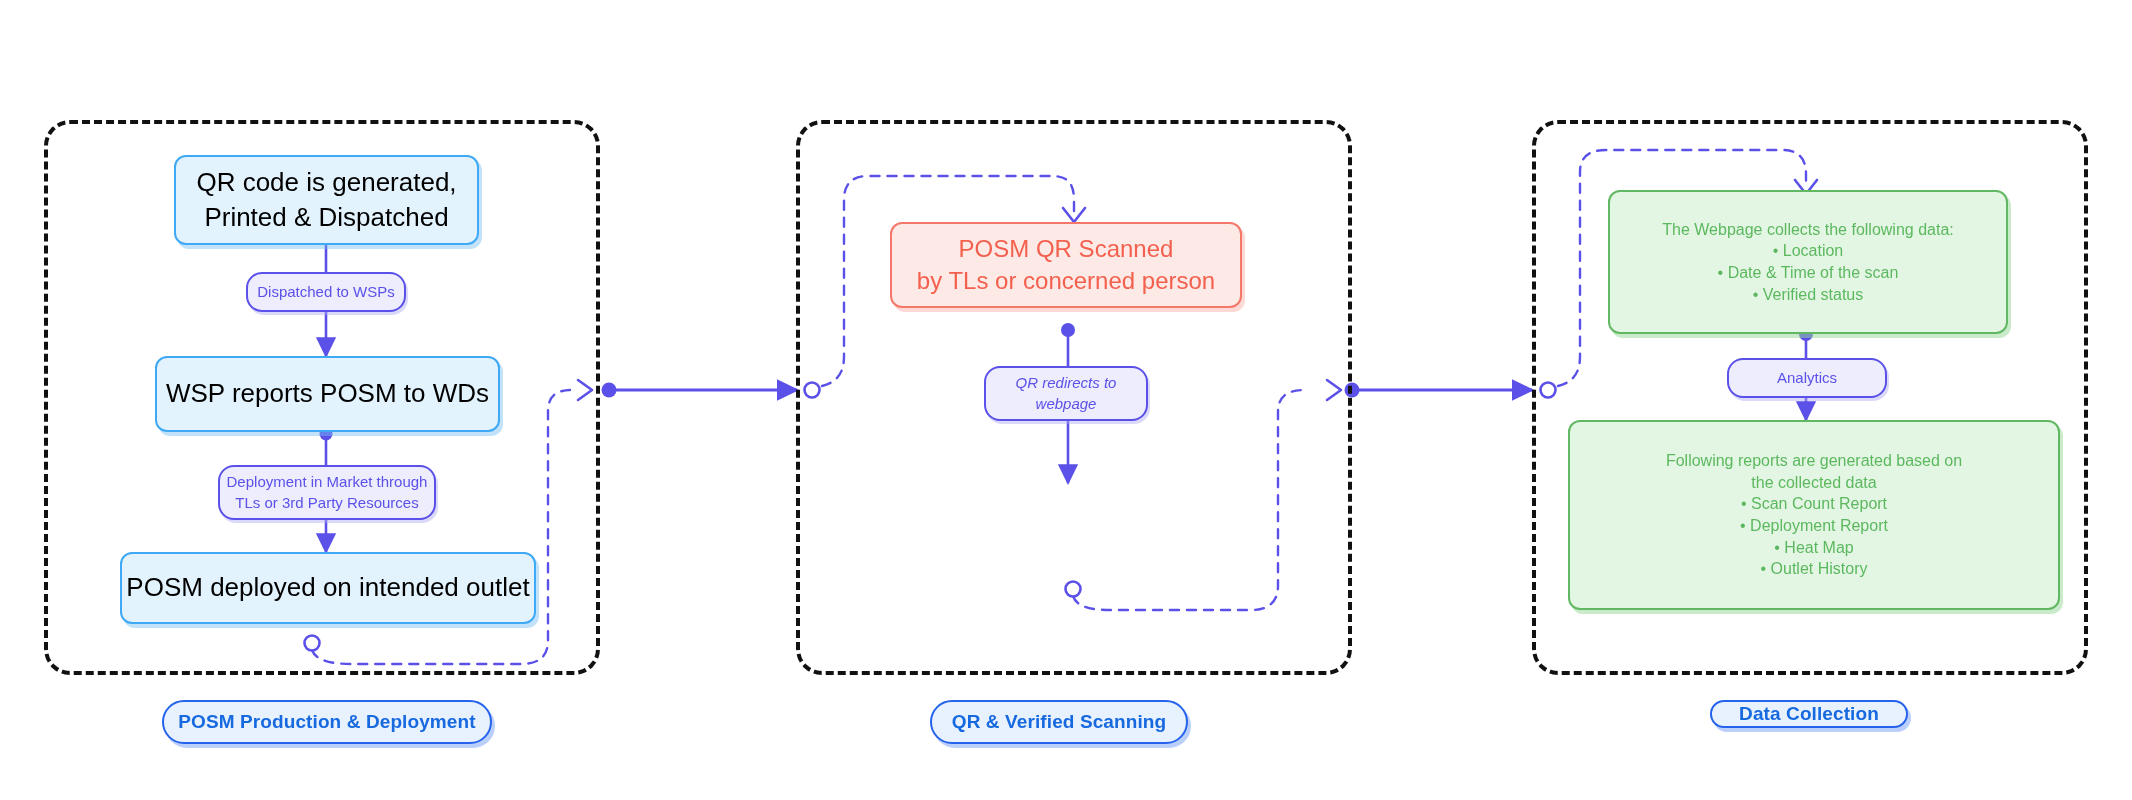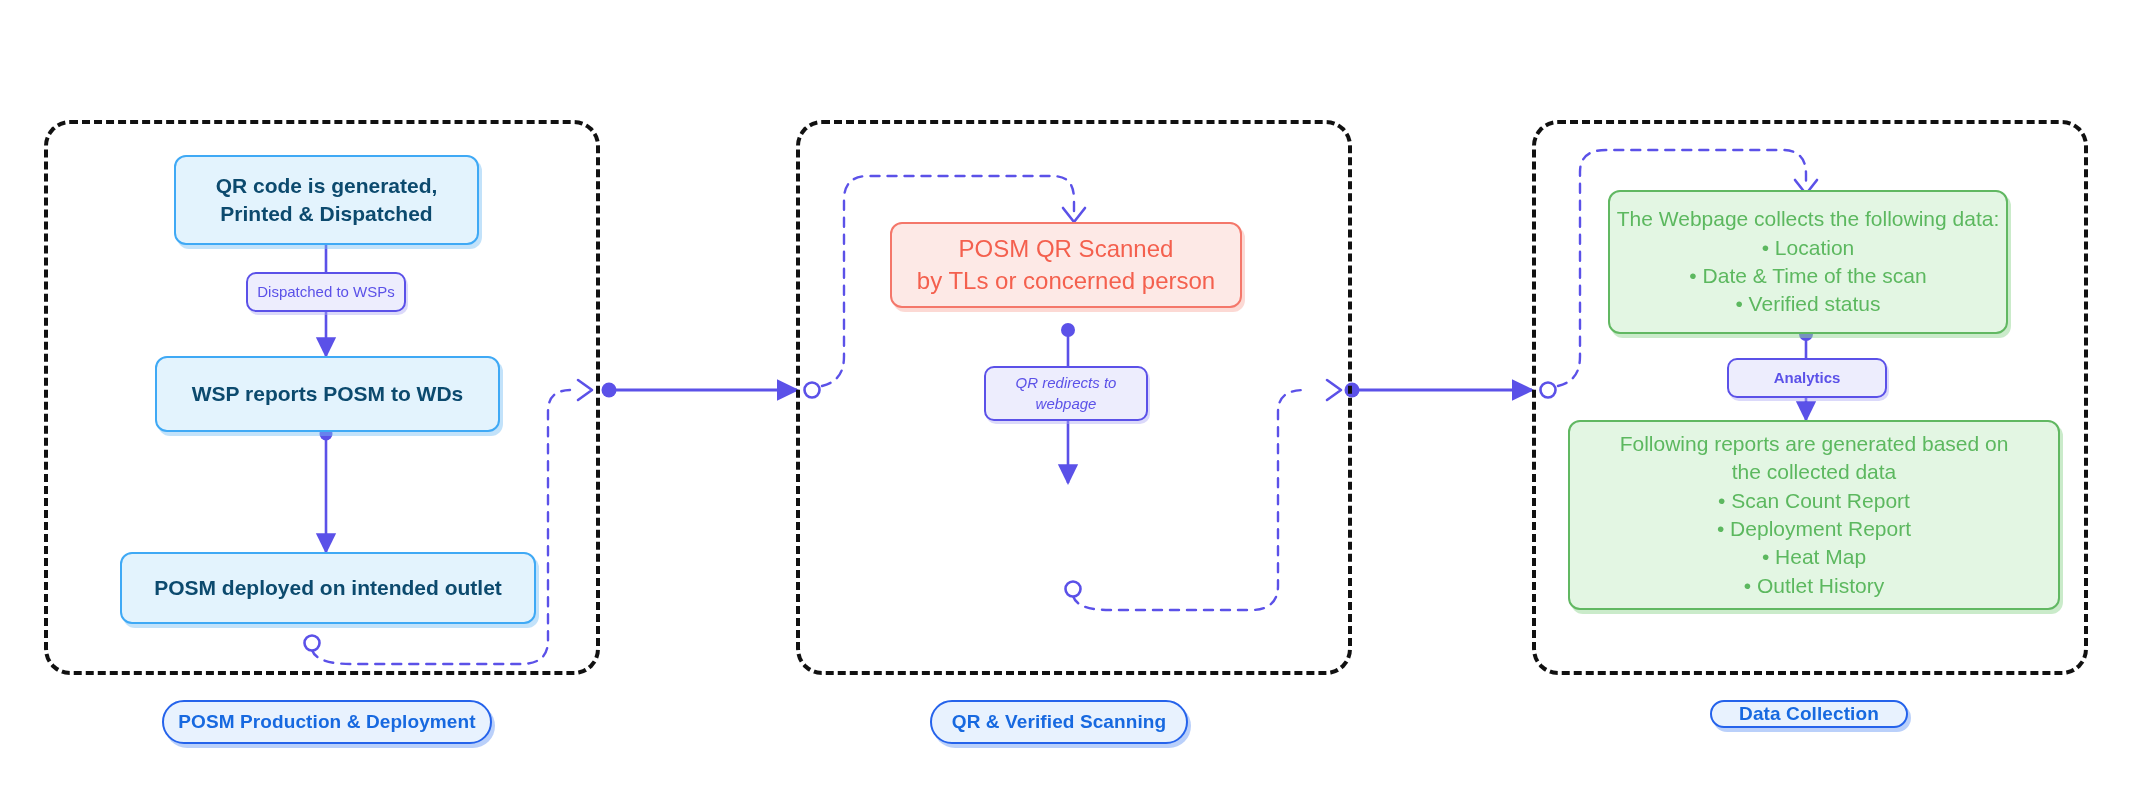--- a/index.html
+++ b/index.html
@@ -56,45 +56,44 @@
     justify-content: center;
     text-align: center;
     border-radius: 12px;
     line-height: 1.35;
     white-space: pre-line;
   }
 
   .node.blue {
     background: #e3f3fd;
     border: 2px solid #3fa9f5;
-    color: #0c4a6e;
-    font-size: 21px;
+    color: #000000;
+    font-size: 26px;
     box-shadow: 3px 4px 0 rgba(120,190,245,.45);
-    font-weight: bold;
   }
   .node.red {
     background: #fde9e6;
     border: 2px solid #f4776a;
     color: #f4604e;
     font-size: 24px;
     box-shadow: 3px 4px 0 rgba(248,170,160,.45);
   }
   .node.green {
     background: #e3f6e3;
     border: 2px solid #61b862;
     color: #5cb85f;
-    font-size: 21px;
+    font-size: 16px;
     box-shadow: 3px 4px 0 rgba(150,215,150,.5);
   }
   .node.purple {
     background: #ededfd;
     border: 2px solid #5b51e8;
     color: #5b51e8;
     font-size: 15px;
-    border-radius: 10px;
+    border-radius: 16px;
     box-shadow: 2px 3px 0 rgba(175,170,245,.45);
   }
 
   
   #wires {
     position: absolute;
     left: 0; top: 0;
     width: 2132px;
     height: 800px;
     pointer-events: none;
@@ -174,20 +173,22 @@
 
   <div class="panel" style="left:44px; top:120px; width:556px; height:555px;"></div>
 
   <div class="node blue" style="left:174px; top:155px; width:305px; height:90px;">QR code is generated,
 Printed &amp; Dispatched</div>
 
   <div class="node purple" style="left:246px; top:272px; width:160px; height:40px;">Dispatched to WSPs</div>
 
   <div class="node blue" style="left:155px; top:356px; width:345px; height:76px;">WSP reports POSM to WDs</div>
 
+  <div class="node purple" style="left:218px; top:465px; width:218px; height:55px;">Deployment in Market through
+TLs or 3rd Party Resources</div>
 
   <div class="node blue" style="left:120px; top:552px; width:416px; height:72px;">POSM deployed on intended outlet</div>
 
   <div class="panel-label" style="left:162px; top:700px; width:330px; height:44px;">POSM Production &amp; Deployment</div>
 
   <div class="panel" style="left:796px; top:120px; width:556px; height:555px;"></div>
 
   <div class="node red" style="left:890px; top:222px; width:352px; height:86px;">POSM QR Scanned
 by TLs or concerned person</div>
 
@@ -197,21 +198,21 @@
 
   <div class="panel-label" style="left:930px; top:700px; width:258px; height:44px;">QR &amp; Verified Scanning</div>
 
   <div class="panel" style="left:1532px; top:120px; width:556px; height:555px;"></div>
 
   <div class="node green" style="left:1608px; top:190px; width:400px; height:144px;">The Webpage collects the following data:
 •  Location
 •  Date &amp; Time of the scan
 •  Verified status</div>
 
-  <div class="node purple" style="left:1727px; top:358px; width:160px; height:40px;font-weight:bold;">Analytics</div>
+  <div class="node purple" style="left:1727px; top:358px; width:160px; height:40px;">Analytics</div>
 
   <div class="node green" style="left:1568px; top:420px; width:492px; height:190px;">Following reports are generated based on
 the collected data
 •  Scan Count Report
 •  Deployment Report
 •  Heat Map
 •  Outlet History</div>
 
   <div class="panel-label" style="left:1710px; top:700px; width:198px; height:28px;">Data Collection</div>
 

